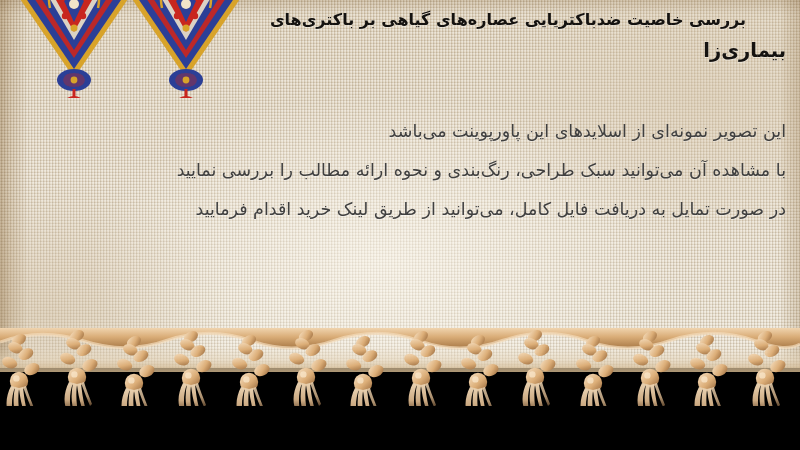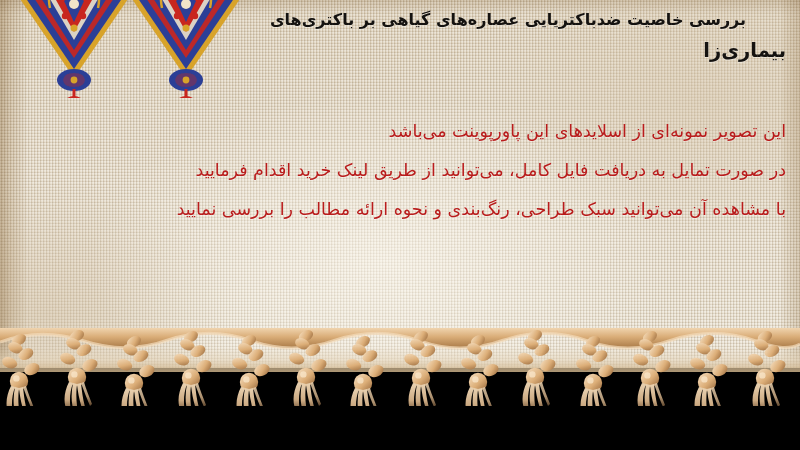--- a/index.html
+++ b/index.html
@@ -118,21 +118,21 @@
     position: absolute;
     top: 112px;
     right: 14px;
     width: 772px;
     text-align: right;
     direction: rtl;
   }
   .body-line {
     font-size: 17.5px;
     line-height: 39px;
-    color: #b91c1c;
+    color: #404040;
     white-space: nowrap;
     text-shadow: 0 1px 0 rgba(255,255,255,0.30);
   }
 
   
   .bottom-band {
     position: absolute;
     left: 0;
     right: 0;
     bottom: 0;
@@ -246,22 +246,22 @@
     </svg>
   </div>
 
   <div class="title-block">
     <div class="title-line l1">بررسی خاصیت ضدباکتریایی عصاره‌های گیاهی بر باکتری‌های</div>
     <div class="title-line l2">بیماری‌زا</div>
   </div>
 
   <div class="body-block">
     <div class="body-line">این تصویر نمونه‌ای از اسلایدهای این پاورپوینت می‌باشد</div>
+    <div class="body-line">با مشاهده آن می‌توانید سبک طراحی، رنگ‌بندی و نحوه ارائه مطالب را بررسی نمایید</div>
     <div class="body-line">در صورت تمایل به دریافت فایل کامل، می‌توانید از طریق لینک خرید اقدام فرمایید</div>
-    <div class="body-line">با مشاهده آن می‌توانید سبک طراحی، رنگ‌بندی و نحوه ارائه مطالب را بررسی نمایید</div>
   </div>
 
   <div class="bottom-band"></div>
   <div class="fringe-halo"></div>
 
   <svg class="fringe-svg" viewBox="0 0 800 78" preserveAspectRatio="none">
     <defs>
       <linearGradient id="ropeG" x1="0" y1="0" x2="0" y2="1">
         <stop offset="0%" stop-color="#f0d4ae"></stop>
         <stop offset="45%" stop-color="#d9ac77"></stop>

